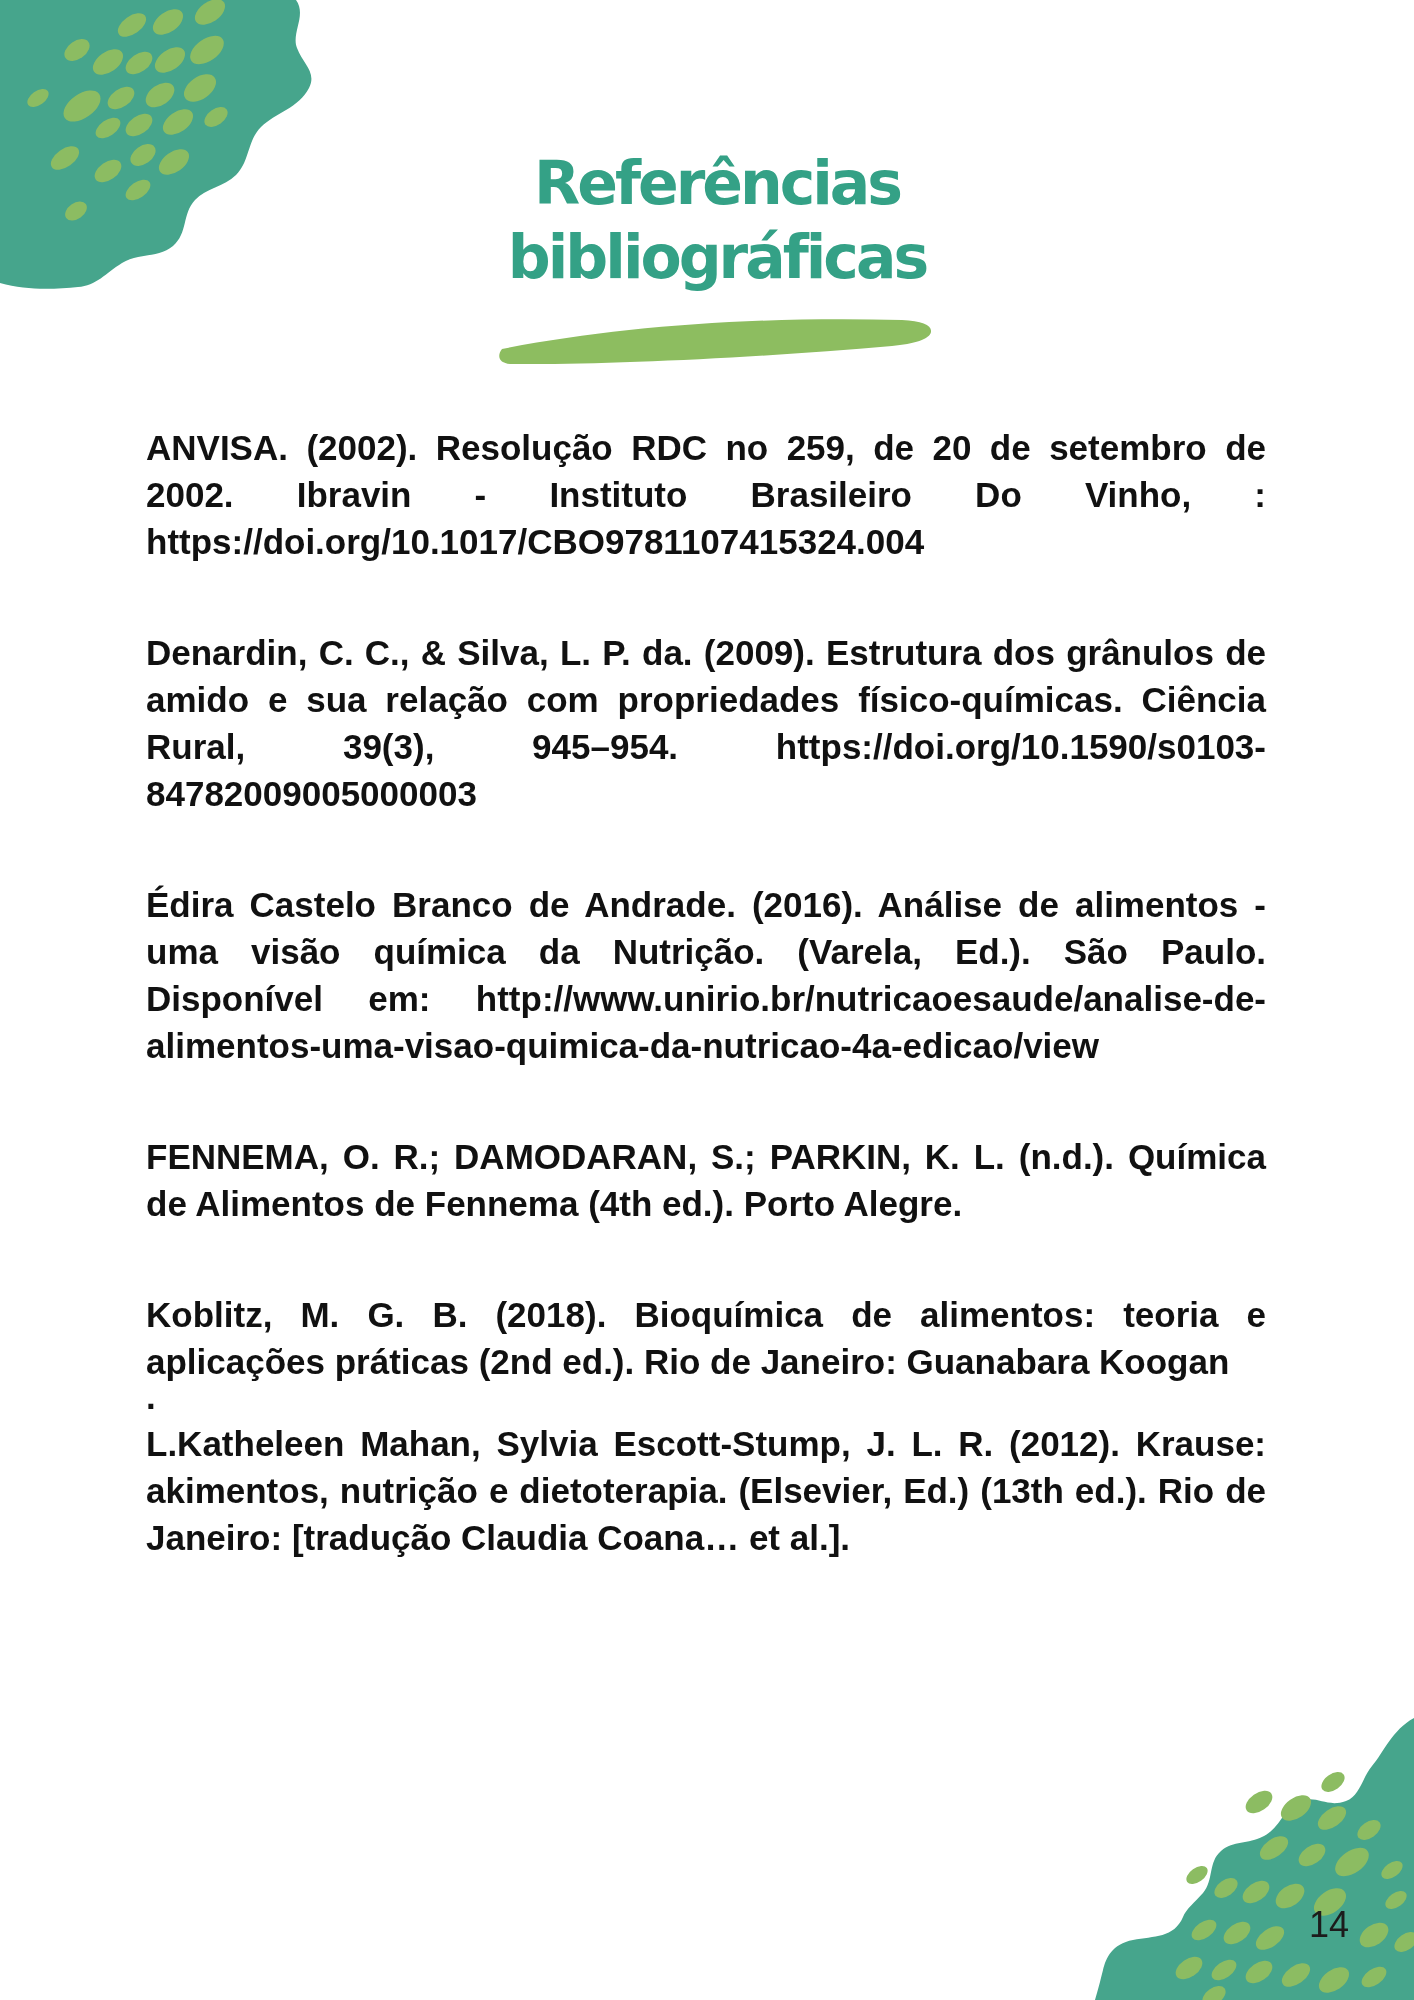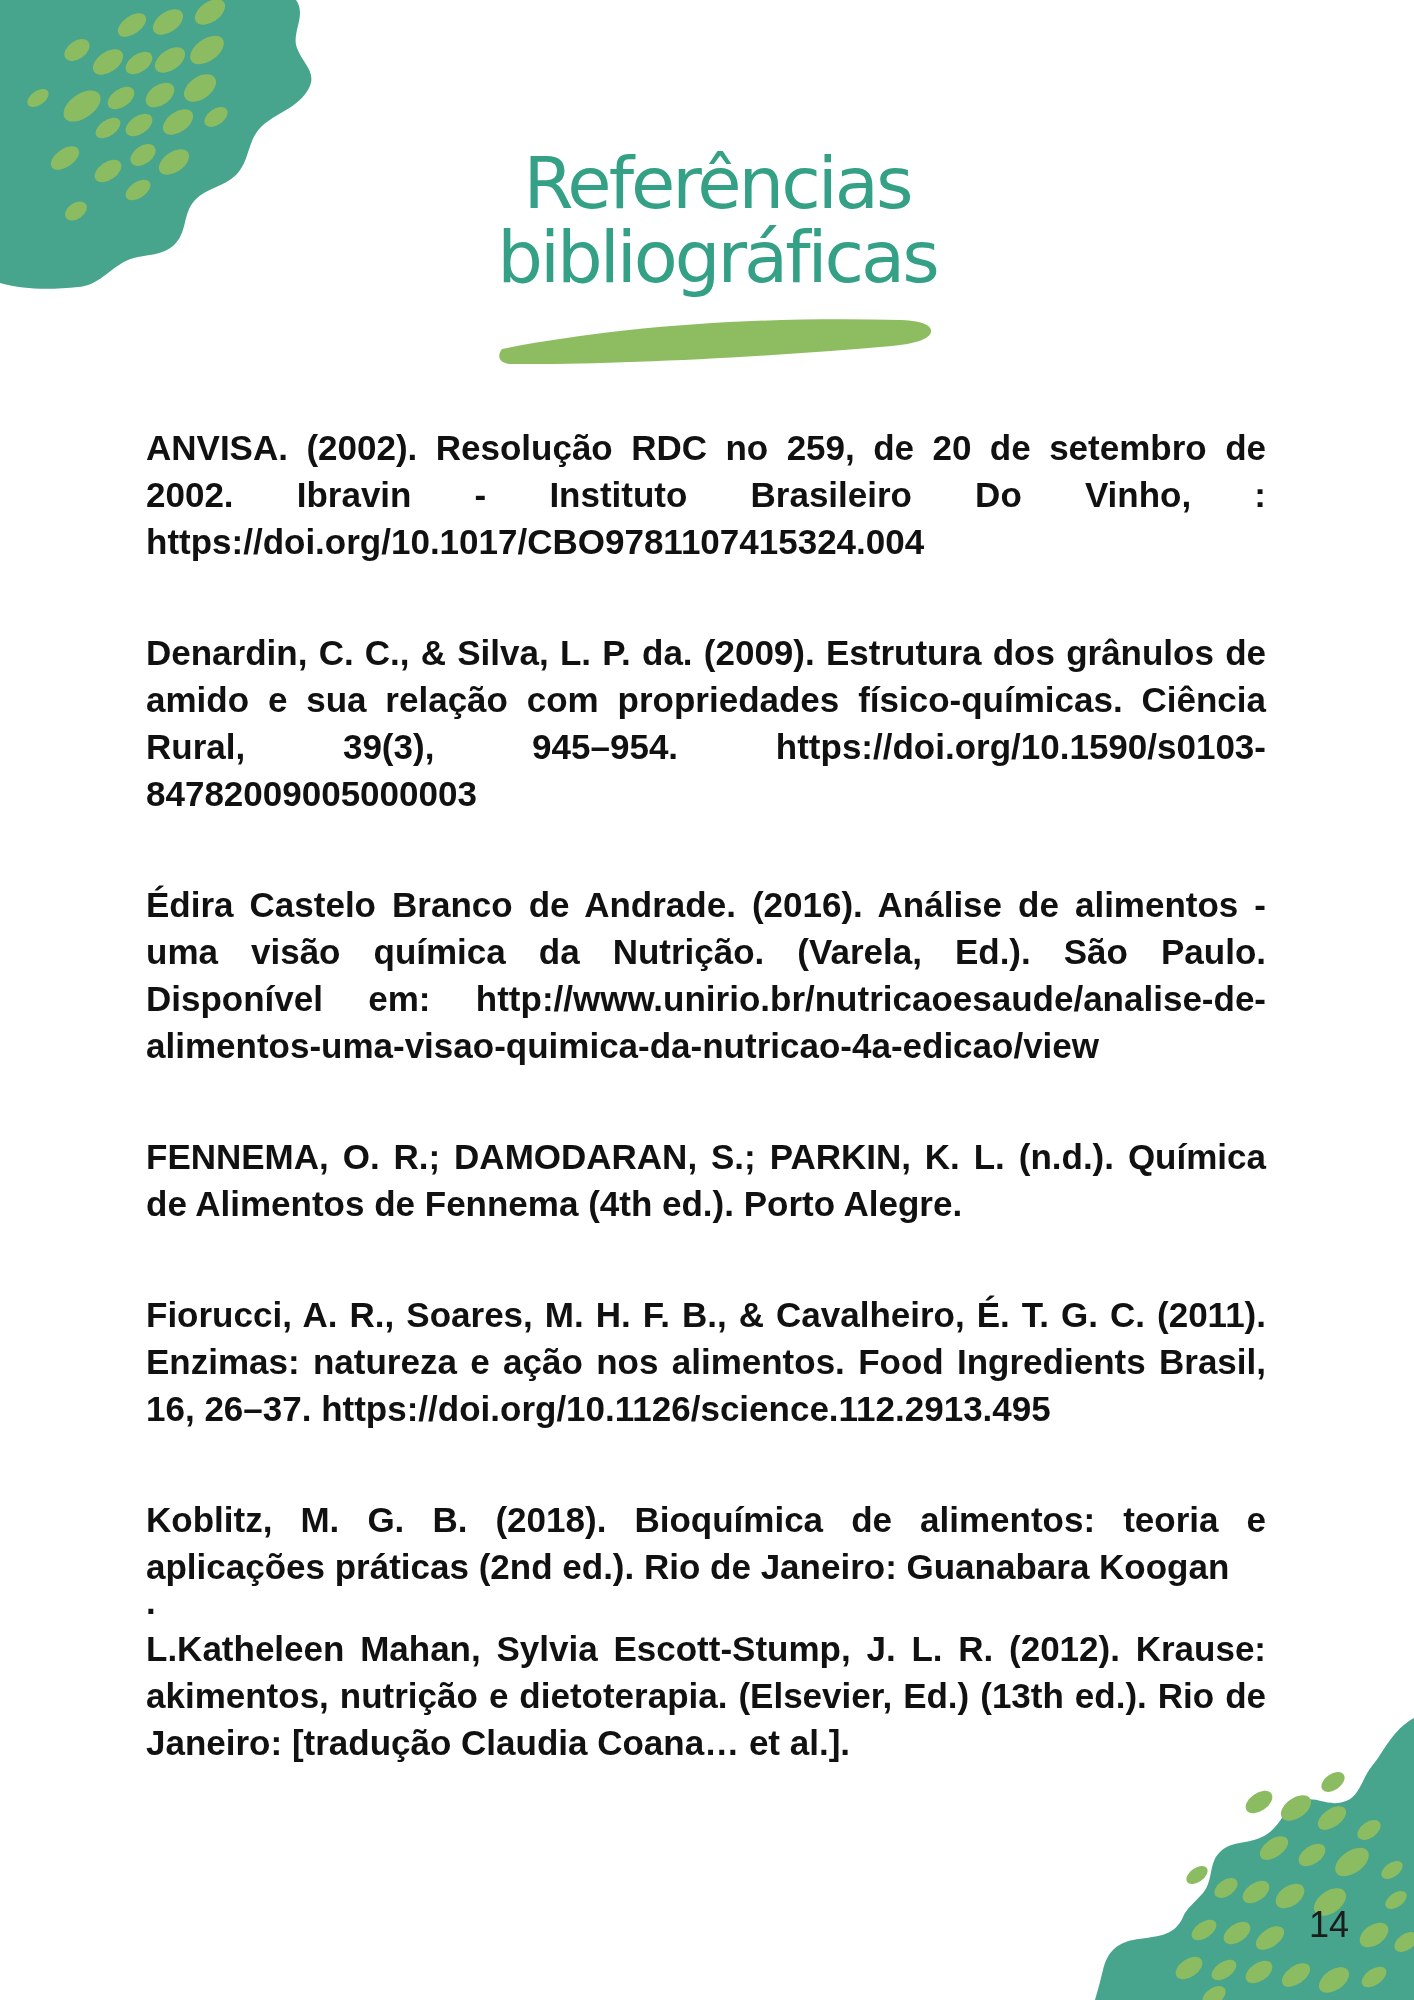--- a/index.html
+++ b/index.html
@@ -25,22 +25,22 @@
   .blob.br{bottom:0;right:0;}
   .title-wrap{
     position:absolute;
     top:146px;left:0;right:0;
     text-align:center;
     padding-left:20px;
   }
   .title{
     color:var(--title);
     font-family:"DejaVu Sans", sans-serif;
-    font-weight:400;
-    font-size:72px;
+    font-weight:700;
+    font-size:60px;
     line-height:74px;
     letter-spacing:-3px;
   }
   .title span{display:block;}
   .swoosh{
     display:block;
     position:absolute;
     top:311px;left:494px;
   }
   .refs{
@@ -122,21 +122,20 @@
     <path fill="var(--swoosh)" d="M8,38 C120,16 260,5 408,9 C428,10 438,14 437,21
          C436,28 420,33 398,35 C260,47 110,54 18,53
          C6,53 2,46 8,38 Z"></path>
   </svg>
 
   <main class="refs">
       <p class="ref">ANVISA. (2002). Resolução RDC no 259, de 20 de setembro de 2002. Ibravin - Instituto Brasileiro Do Vinho, : https://doi.org/10.1017/CBO9781107415324.004</p>
       <p class="ref">Denardin, C. C., &amp; Silva, L. P. da. (2009). Estrutura dos grânulos de amido e sua relação com propriedades físico-químicas. Ciência Rural, 39(3), 945–954. https://doi.org/10.1590/s0103-84782009005000003</p>
       <p class="ref">Édira Castelo Branco de Andrade. (2016). Análise de alimentos - uma visão química da Nutrição. (Varela, Ed.). São Paulo. Disponível em: http://www.unirio.br/nutricaoesaude/analise-de-alimentos-uma-visao-quimica-da-nutricao-4a-edicao/view</p>
       <p class="ref">FENNEMA, O. R.; DAMODARAN, S.; PARKIN, K. L. (n.d.). Química de Alimentos de Fennema (4th ed.). Porto Alegre.</p>
-      <p class="ref">Fiorucci, A. R., Soares, M. H. F. B., &amp; Cavalheiro, É. T. G. C. (2011). Enzimas: natureza e ação nos alimentos. Food Ingredients Brasil, 16, 26–37. https://doi.org/10.1126/science.112.2913.495</p>
       <p class="ref">Koblitz, M. G. B. (2018). Bioquímica de alimentos: teoria e aplicações práticas (2nd ed.). Rio de Janeiro: Guanabara Koogan</p>
       <p class="ref">.
 L.Katheleen Mahan, Sylvia Escott-Stump, J. L. R. (2012). Krause: akimentos, nutrição e dietoterapia. (Elsevier, Ed.) (13th ed.). Rio de Janeiro: [tradução Claudia Coana… et al.].</p>
     </main>
 
   <svg class="blob br" width="340" height="310" viewBox="0 0 340 310" aria-hidden="true">
     <path fill="var(--blob)" d="M340,28 C318,40 310,62 298,76 C288,88 286,106 272,111
          C253,118 243,105 227,111 C209,118 208,136 190,146
          C173,155 160,150 147,161 C134,172 140,190 129,203
          C121,212 112,219 109,227 C100,248 80,246 59,250

